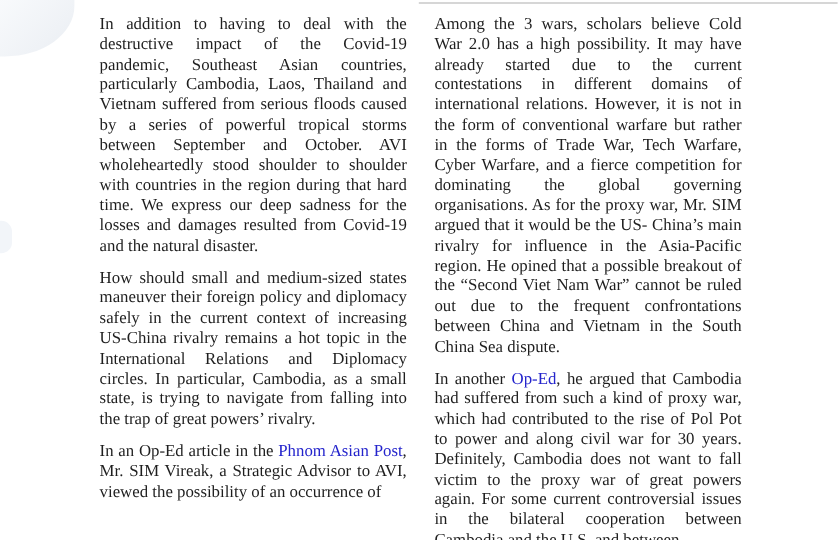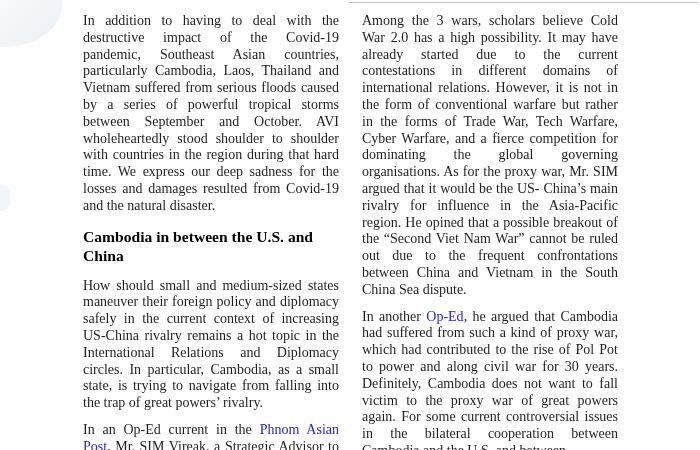--- a/index.html
+++ b/index.html
@@ -64,25 +64,24 @@
 
 <div class="top-divider"></div>
 <div class="artifact-top-left"></div>
 <div class="artifact-left-edge"></div>
 
 <div class="doc">
 
   <div class="col">
     <p>In addition to having to deal with the destructive impact of the Covid-19 pandemic, Southeast Asian countries, particularly Cambodia, Laos, Thailand and Vietnam suffered from serious floods caused by a series of powerful tropical storms between September and October. AVI wholeheartedly stood shoulder to shoulder with countries in the region during that hard time. We express our deep sadness for the losses and damages resulted from Covid-19 and the natural disaster.</p>
 
-    <h2>Cambodia in between the U.S. and China</h2>
 
     <p>How should small and medium-sized states maneuver their foreign policy and diplomacy safely in the current context of increasing US-China rivalry remains a hot topic in the International Relations and Diplomacy circles. In particular, Cambodia, as a small state, is trying to navigate from falling into the trap of great powers’ rivalry.</p>
 
-    <p><span>In an Op-Ed current in the </span><a>Phnom Asian Post</a><span>, Mr. SIM Vireak, a Strategic Advisor to AVI, viewed the possibility of an occurrence of</span></p>
+    <p><span>In an Op-Ed article in the </span><a>Phnom Asian Post</a><span>, Mr. SIM Vireak, a Strategic Advisor to AVI, viewed the possibility of an occurrence of</span></p>
   </div>
 
   <div class="col">
     <p>Among the 3 wars, scholars believe Cold War 2.0 has a high possibility. It may have already started due to the current contestations in different domains of international relations. However, it is not in the form of conventional warfare but rather in the forms of Trade War, Tech Warfare, Cyber Warfare, and a fierce competition for dominating the global governing organisations. As for the proxy war, Mr. SIM argued that it would be the US- China’s main rivalry for influence in the Asia-Pacific region. He opined that a possible breakout of the “Second Viet Nam War” cannot be ruled out due to the frequent confrontations between China and Vietnam in the South China Sea dispute.</p>
 
     <p><span>In another </span><a>Op-Ed</a><span>, he argued that Cambodia had suffered from such a kind of proxy war, which had contributed to the rise of Pol Pot to power and along civil war for 30 years. Definitely, Cambodia does not want to fall victim to the proxy war of great powers again. For some current controversial issues in the bilateral cooperation between Cambodia and the U.S. and between</span></p>
   </div>
 
 </div>
 

